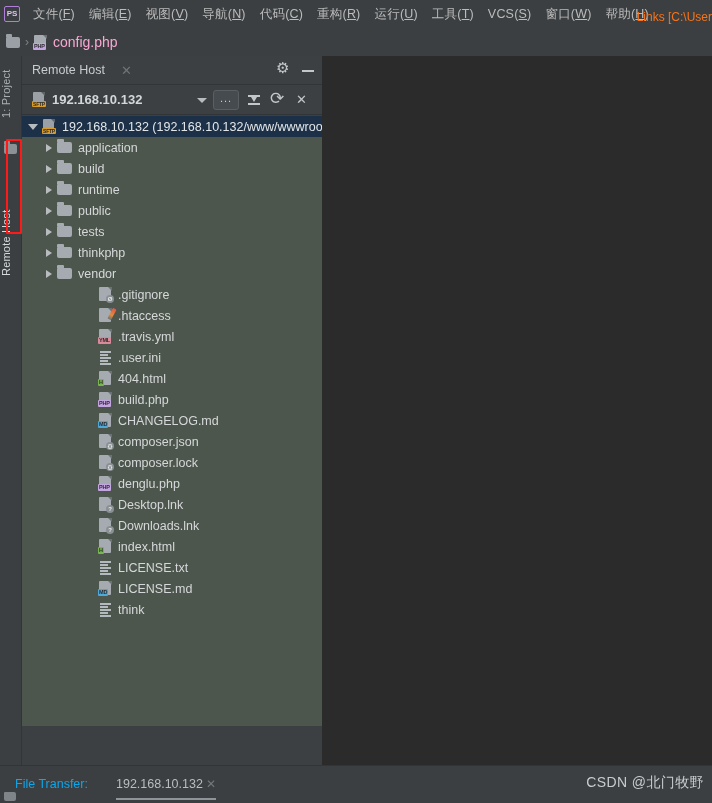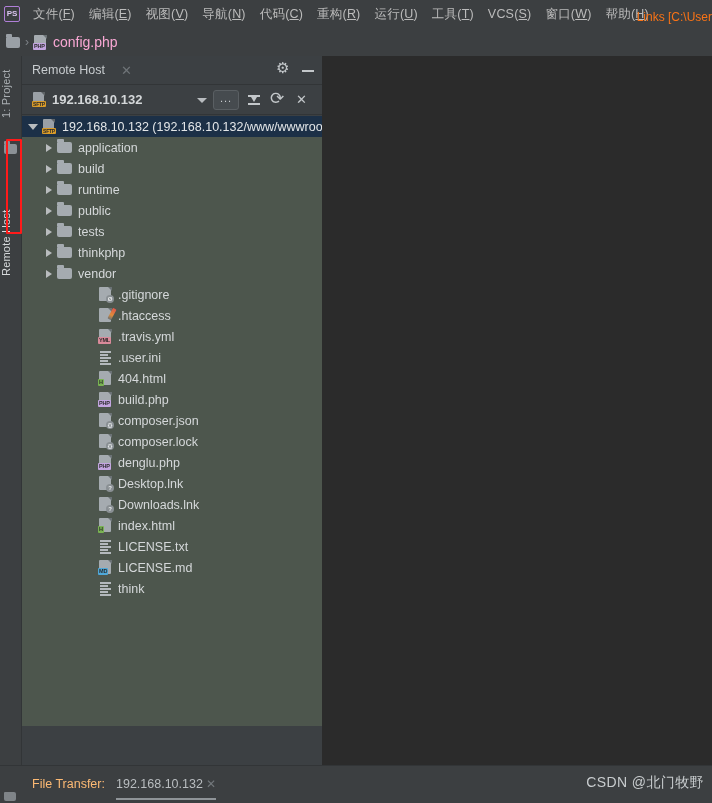--- a/index.html
+++ b/index.html
@@ -248,21 +248,21 @@
   
   .statusbar {
     position: absolute; left: 0; bottom: 0; width: 712px; height: 38px;
     background: #3c3f41; border-top: 1px solid #323537;
   }
   .st-folder {
     position: absolute; left: 4px; top: 26px; width: 12px; height: 9px;
     background: #7f8488; border-radius: 1px 2px 2px 2px;
   }
   .ft-label {
-    position: absolute; left: 32px; top: 11px; font-size: 12.5px; color: #fdba74;
+    position: absolute; left: 15px; top: 11px; font-size: 12.5px; color: #0ea5e9;
   }
   .ft-tab {
     position: absolute; left: 116px; top: 11px; font-size: 12.5px; color: #b9bdc0;
   }
   .ft-tab-x {
     position: absolute; left: 206px; top: 11px; font-size: 12px; color: #73787c;
   }
   .ft-underline {
     position: absolute; left: 116px; top: 32px; width: 100px; height: 2px;
     background: #8f9498;
@@ -437,20 +437,28 @@
               <span class="pg"></span>
               <span class="corner"></span>
               <span class="tag tag-php">PHP</span>
             </span>
             <span class="lbl">build.php</span>
           </div>
           <div class="row indent-2">
             <span class="file-ico">
               <span class="pg"></span>
               <span class="corner"></span>
+              <span class="tag tag-md">MD</span>
+            </span>
+            <span class="lbl">CHANGELOG.md</span>
+          </div>
+          <div class="row indent-2">
+            <span class="file-ico">
+              <span class="pg"></span>
+              <span class="corner"></span>
               <span class="badge">{}</span>
             </span>
             <span class="lbl">composer.json</span>
           </div>
           <div class="row indent-2">
             <span class="file-ico">
               <span class="pg"></span>
               <span class="corner"></span>
               <span class="badge">{}</span>
             </span>

